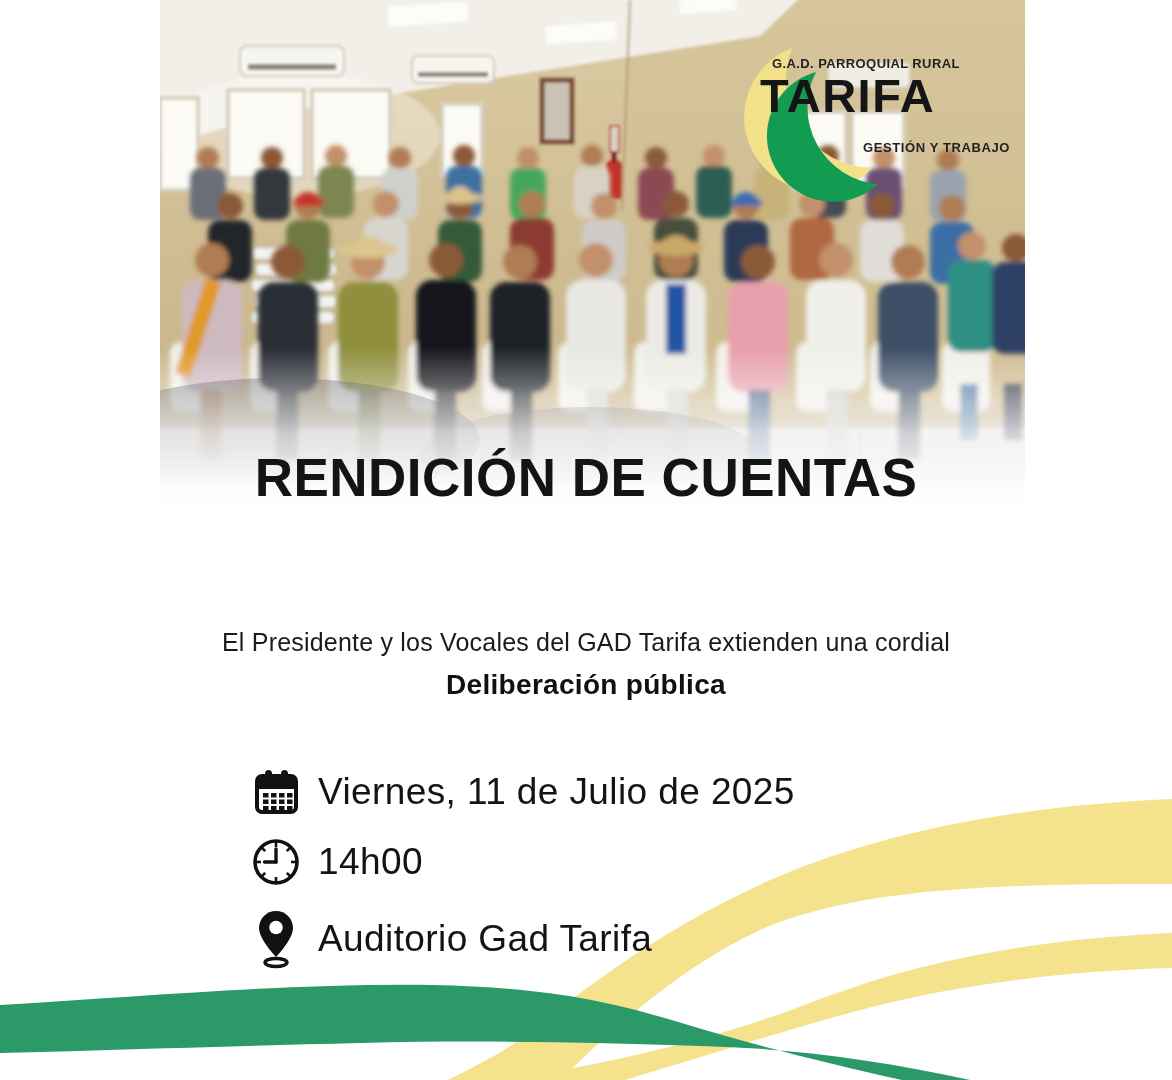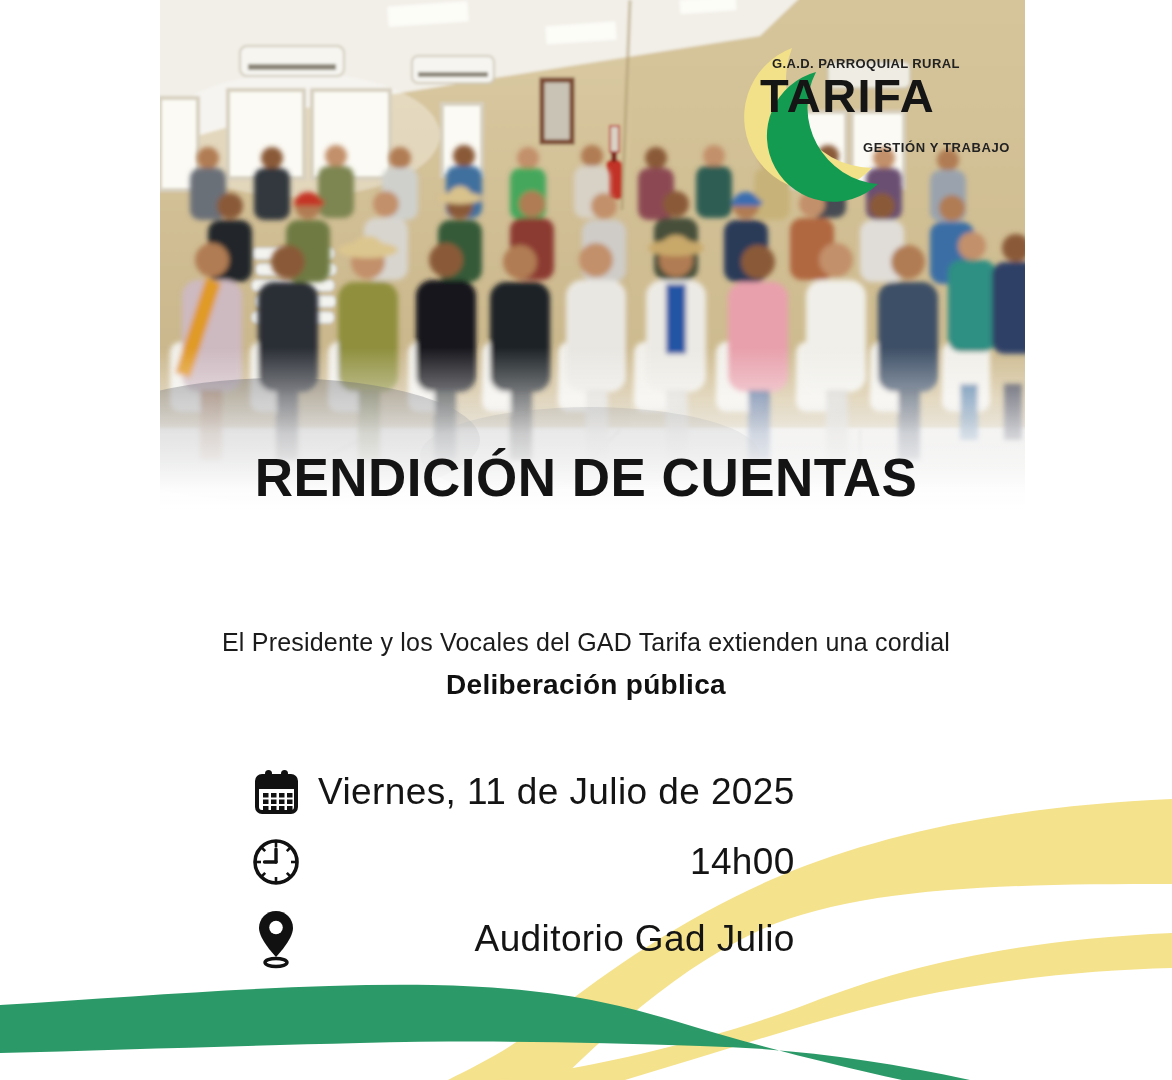--- a/index.html
+++ b/index.html
@@ -51,21 +51,21 @@
   .intro {
     position:absolute; left:0; right:0; top:587px; z-index:3;
     text-align:center; color:#1b1b1b;
     font-size:25px; line-height:33px; letter-spacing:.2px;margin-top:39px;
   }
   .intro .emphasis {
     display:block; margin-top:9px;
     font-size:28px; font-weight:700; letter-spacing:.3px; color:#111;
   }
   .details { position:absolute; left:250px; top:768px; z-index:3; }
-  .detail-row { display:flex; align-items:center; margin-bottom:20px;justify-content:space-between; }
+  .detail-row { display:flex; align-items:center; margin-bottom:20px; }
   .detail-row .icon-box { width:52px; display:flex; justify-content:center; }
   .detail-row .txt {
     margin-left:16px; font-size:37px; color:#141414; letter-spacing:.4px;
     white-space:nowrap;
   }
 </style>
 </head>
 <body>
 
 <div class="canvas">
@@ -369,17 +369,17 @@
     </div>
 
     <div class="detail-row">
       <span class="icon-box">
         <svg width="50" height="62" viewBox="0 0 50 62">
           <path d="M25,3 C34.7,3 42,10.6 42,20 C42,31.5 25,49 25,49 C25,49 8,31.5 8,20 C8,10.6 15.3,3 25,3 Z" fill="#111"></path>
           <circle cx="25" cy="19.5" r="6.8" fill="#fff"></circle>
           <ellipse cx="25" cy="54.5" rx="11" ry="4" fill="none" stroke="#111" stroke-width="3.4"></ellipse>
         </svg>
       </span>
-      <span class="txt">Auditorio Gad Julio</span>
+      <span class="txt">Auditorio Gad Tarifa</span>
     </div>
 
   </div>
 </div>
 
 </body></html>

